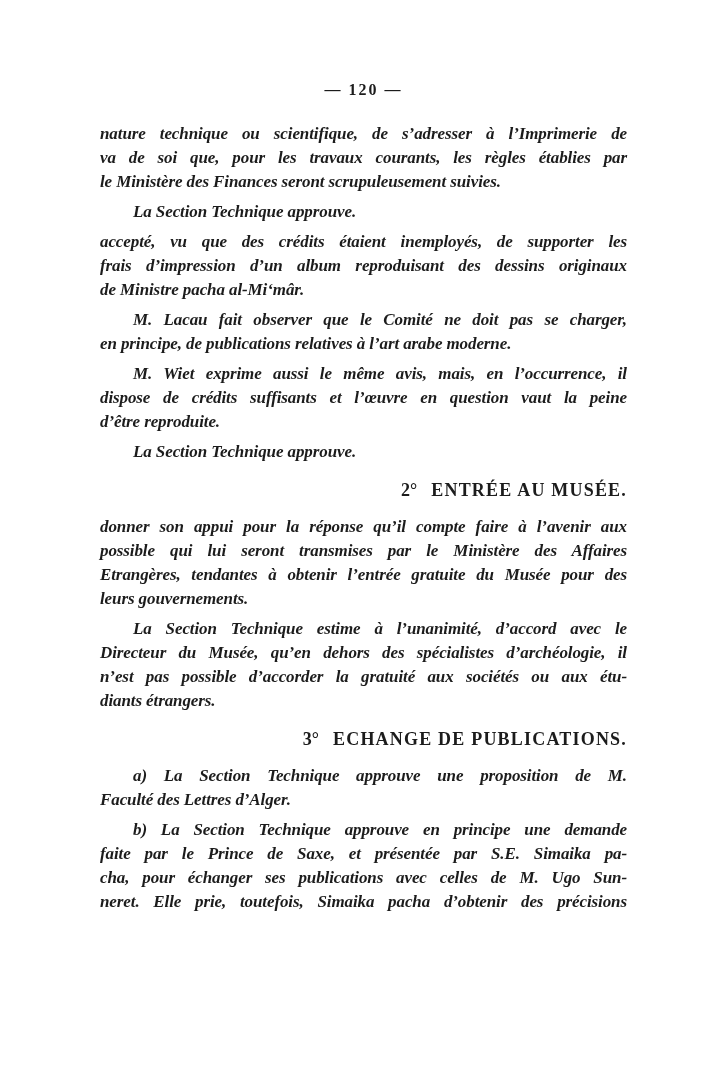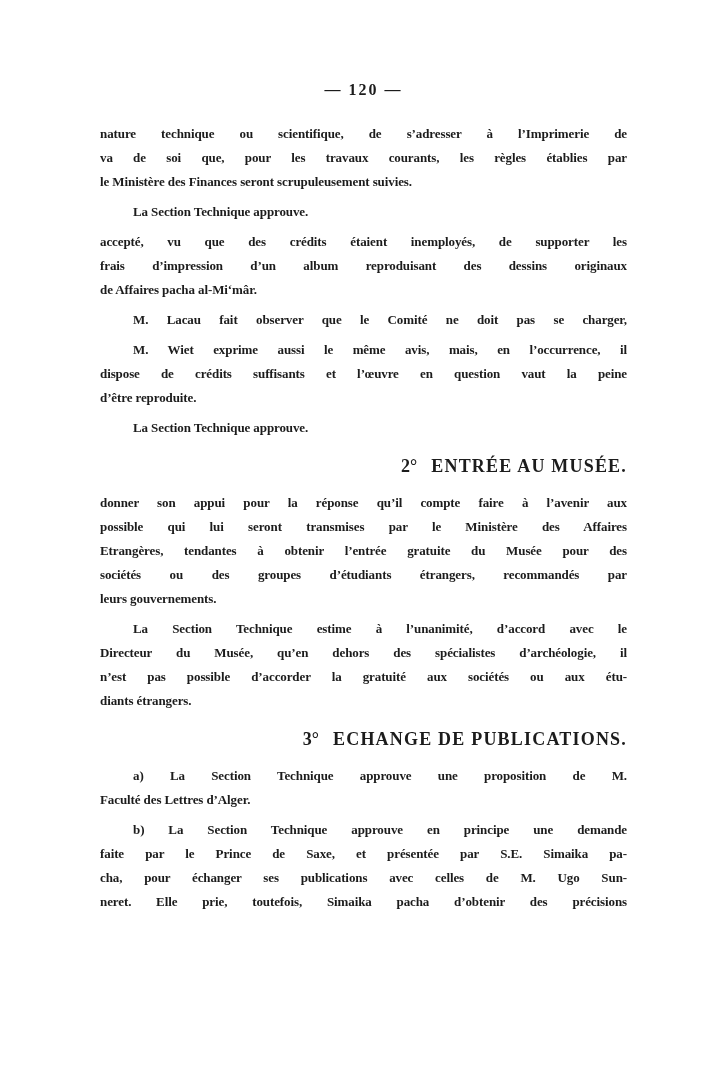--- a/index.html
+++ b/index.html
@@ -27,25 +27,26 @@
     letter-spacing: 2px;
     margin-bottom: 22px;
   }
   .text-block {
     width: 527px;
   }
   .paragraph {
     margin: 0 0 6px 0;
   }
   .line {
-    font-size: 13px;
+    font-size: 17px;
     line-height: 24px;
     letter-spacing: -0.1px;
     text-align: left;
     white-space: normal;
+    font-style: italic;
   }
   .line.jl {
     text-align: justify;
     text-align-last: justify;
   }
   .line.indent {
     padding-left: 33px;
   }
   .heading {
     text-align: right;
@@ -69,39 +70,39 @@
         <div class="line jl">nature technique ou scientifique, de s’adresser à l’Imprimerie de</div>
         <div class="line jl">va de soi que, pour les travaux courants, les règles établies par</div>
         <div class="line">le Ministère des Finances seront scrupuleusement suivies.</div>
       </div>
       <div class="paragraph">
         <div class="line indent">La Section Technique approuve.</div>
       </div>
       <div class="paragraph">
         <div class="line jl">accepté, vu que des crédits étaient inemployés, de supporter les</div>
         <div class="line jl">frais d’impression d’un album reproduisant des dessins originaux</div>
-        <div class="line">de Affaires pacha al-Mi‘mâr.</div>
+        <div class="line">de Ministre pacha al-Mi‘mâr.</div>
       </div>
       <div class="paragraph">
         <div class="line jl indent">M. Lacau fait observer que le Comité ne doit pas se charger,</div>
+        <div class="line">en principe, de publications relatives à l’art arabe moderne.</div>
       </div>
       <div class="paragraph">
         <div class="line jl indent">M. Wiet exprime aussi le même avis, mais, en l’occurrence, il</div>
         <div class="line jl">dispose de crédits suffisants et l’œuvre en question vaut la peine</div>
         <div class="line">d’être reproduite.</div>
       </div>
       <div class="paragraph">
         <div class="line indent">La Section Technique approuve.</div>
       </div>
       <div class="heading"><span class="ordinal">2°</span><span class="heading-title">ENTRÉE AU MUSÉE.</span></div>
       <div class="paragraph">
         <div class="line jl">donner son appui pour la réponse qu’il compte faire à l’avenir aux</div>
         <div class="line jl">possible qui lui seront transmises par le Ministère des Affaires</div>
         <div class="line jl">Etrangères, tendantes à obtenir l’entrée gratuite du Musée pour des</div>
-        <div class="line jl">sociétés ou des groupes d’étudiants étrangers, recommandés par</div>
         <div class="line">leurs gouvernements.</div>
       </div>
       <div class="paragraph">
         <div class="line jl indent">La Section Technique estime à l’unanimité, d’accord avec le</div>
         <div class="line jl">Directeur du Musée, qu’en dehors des spécialistes d’archéologie, il</div>
         <div class="line jl">n’est pas possible d’accorder la gratuité aux sociétés ou aux étu-</div>
         <div class="line">diants étrangers.</div>
       </div>
       <div class="heading"><span class="ordinal">3°</span><span class="heading-title">ECHANGE DE PUBLICATIONS.</span></div>
       <div class="paragraph">

